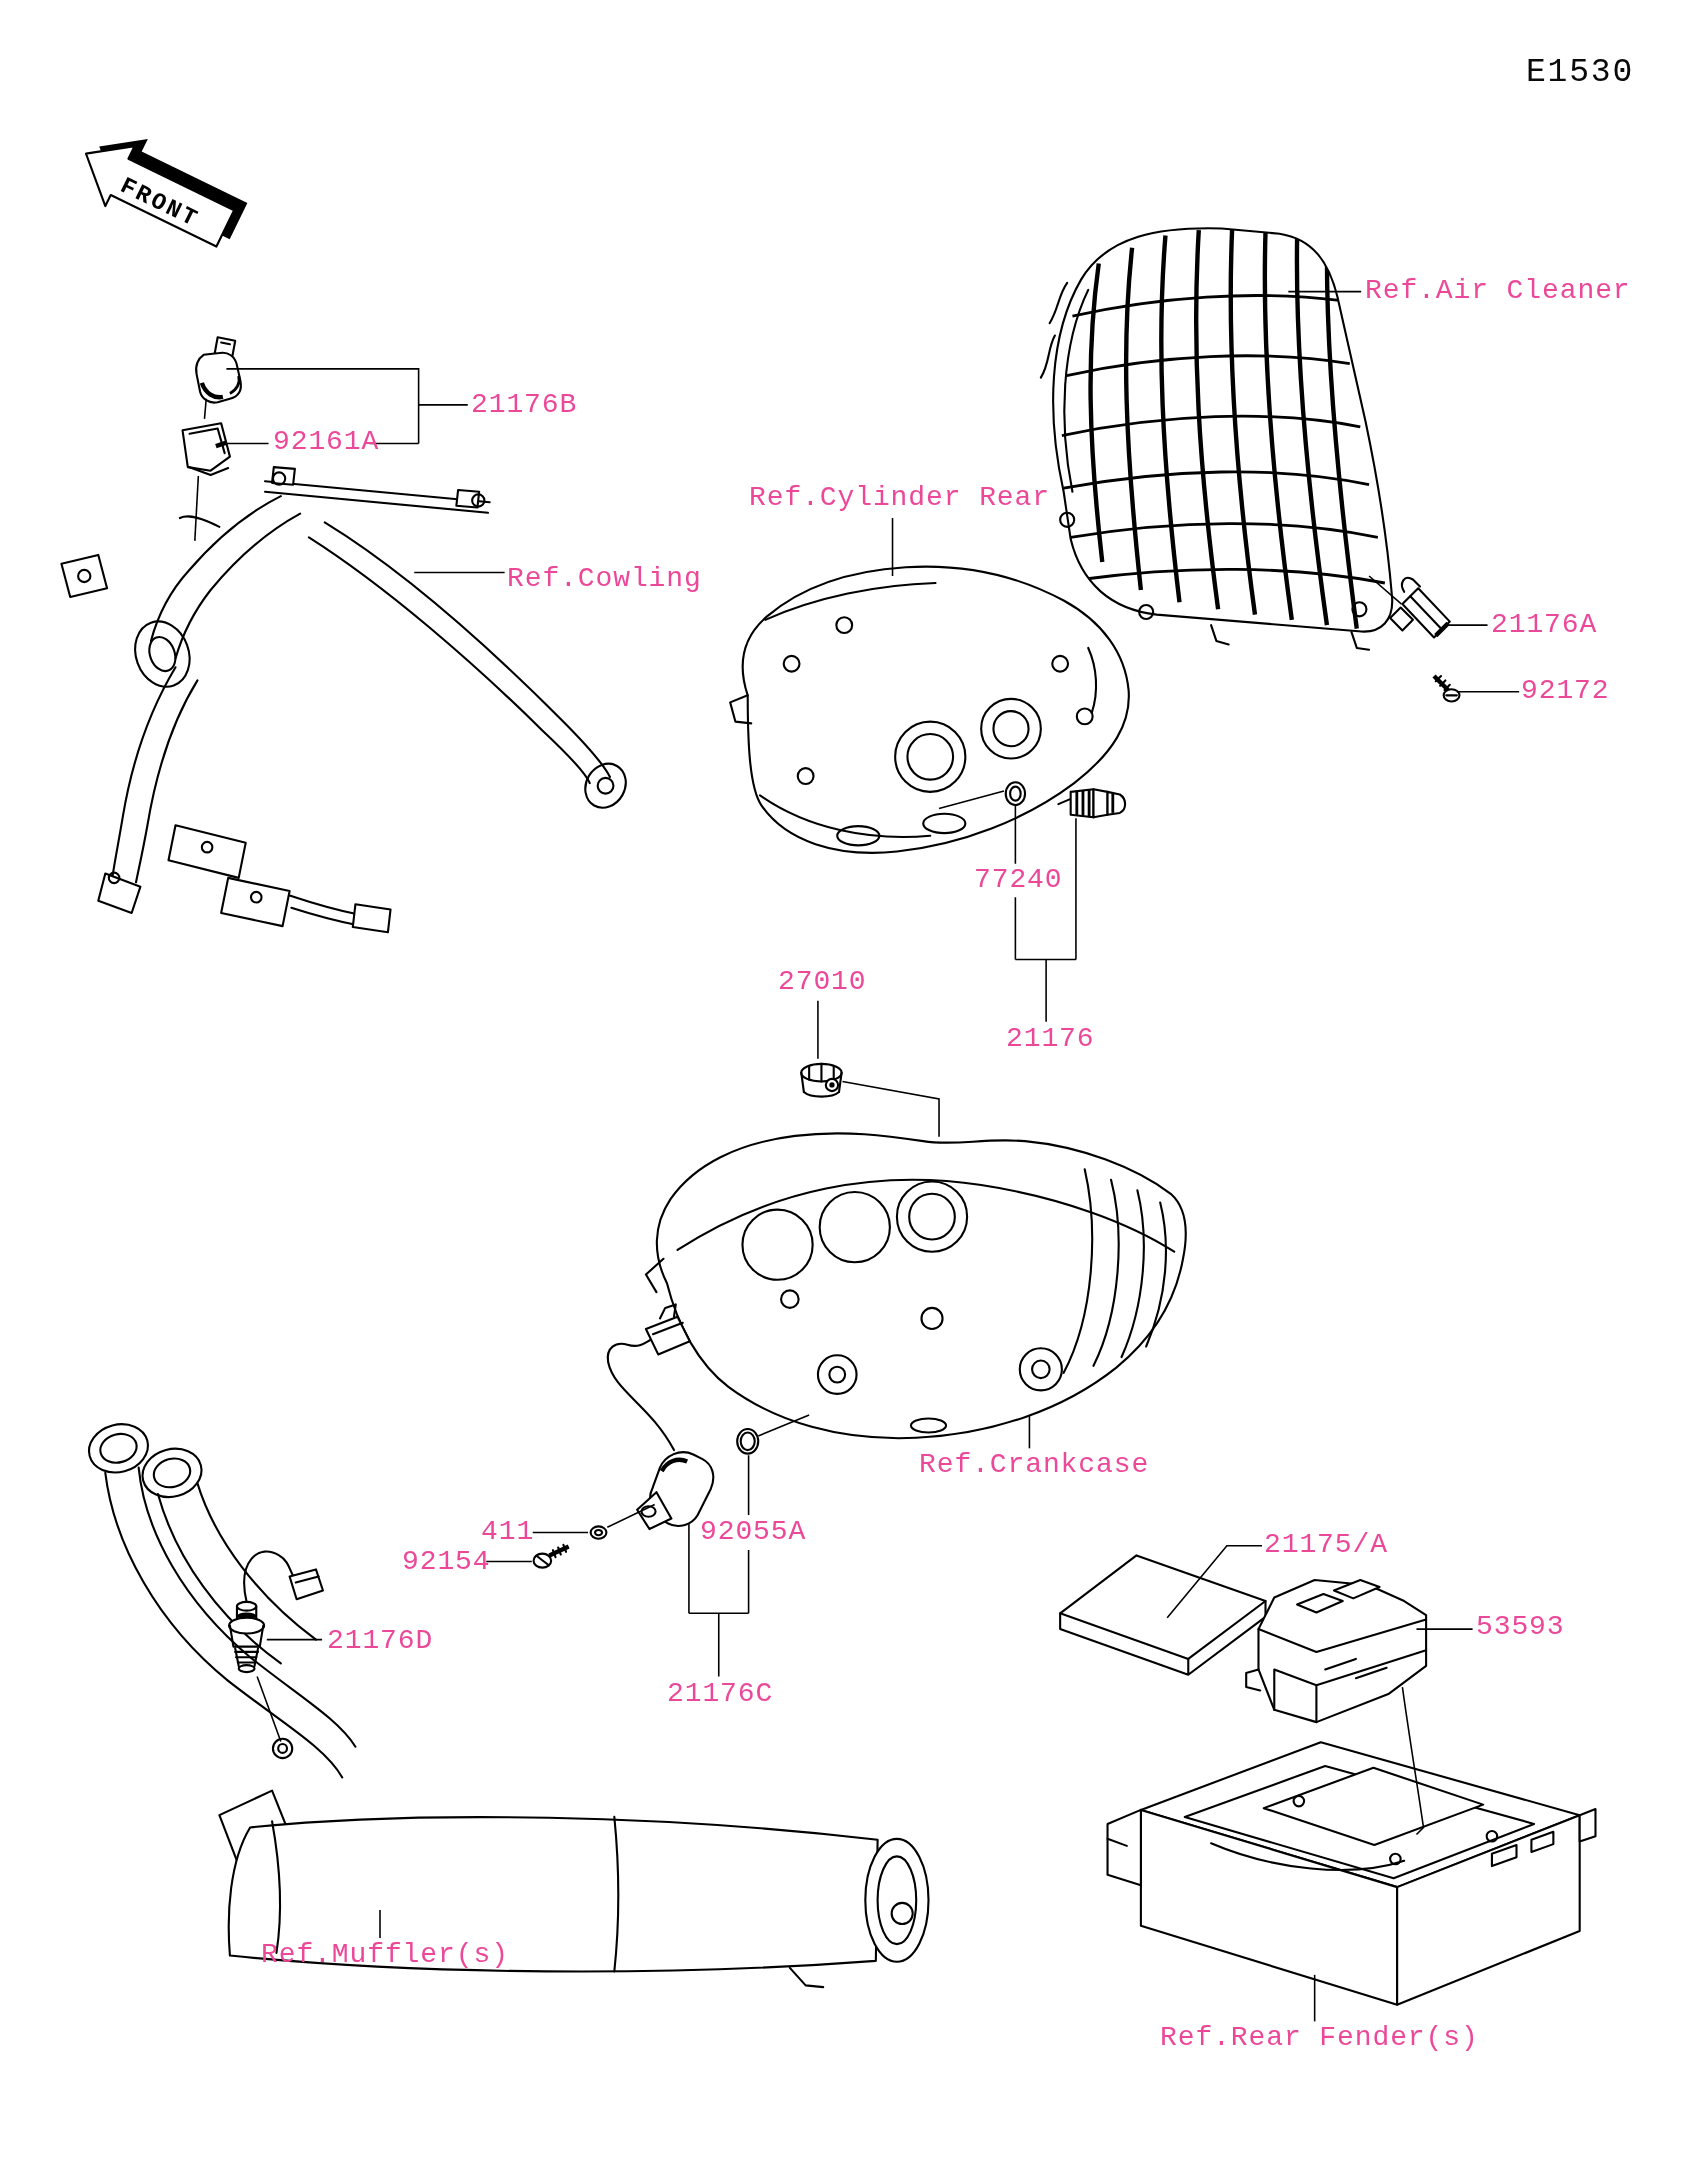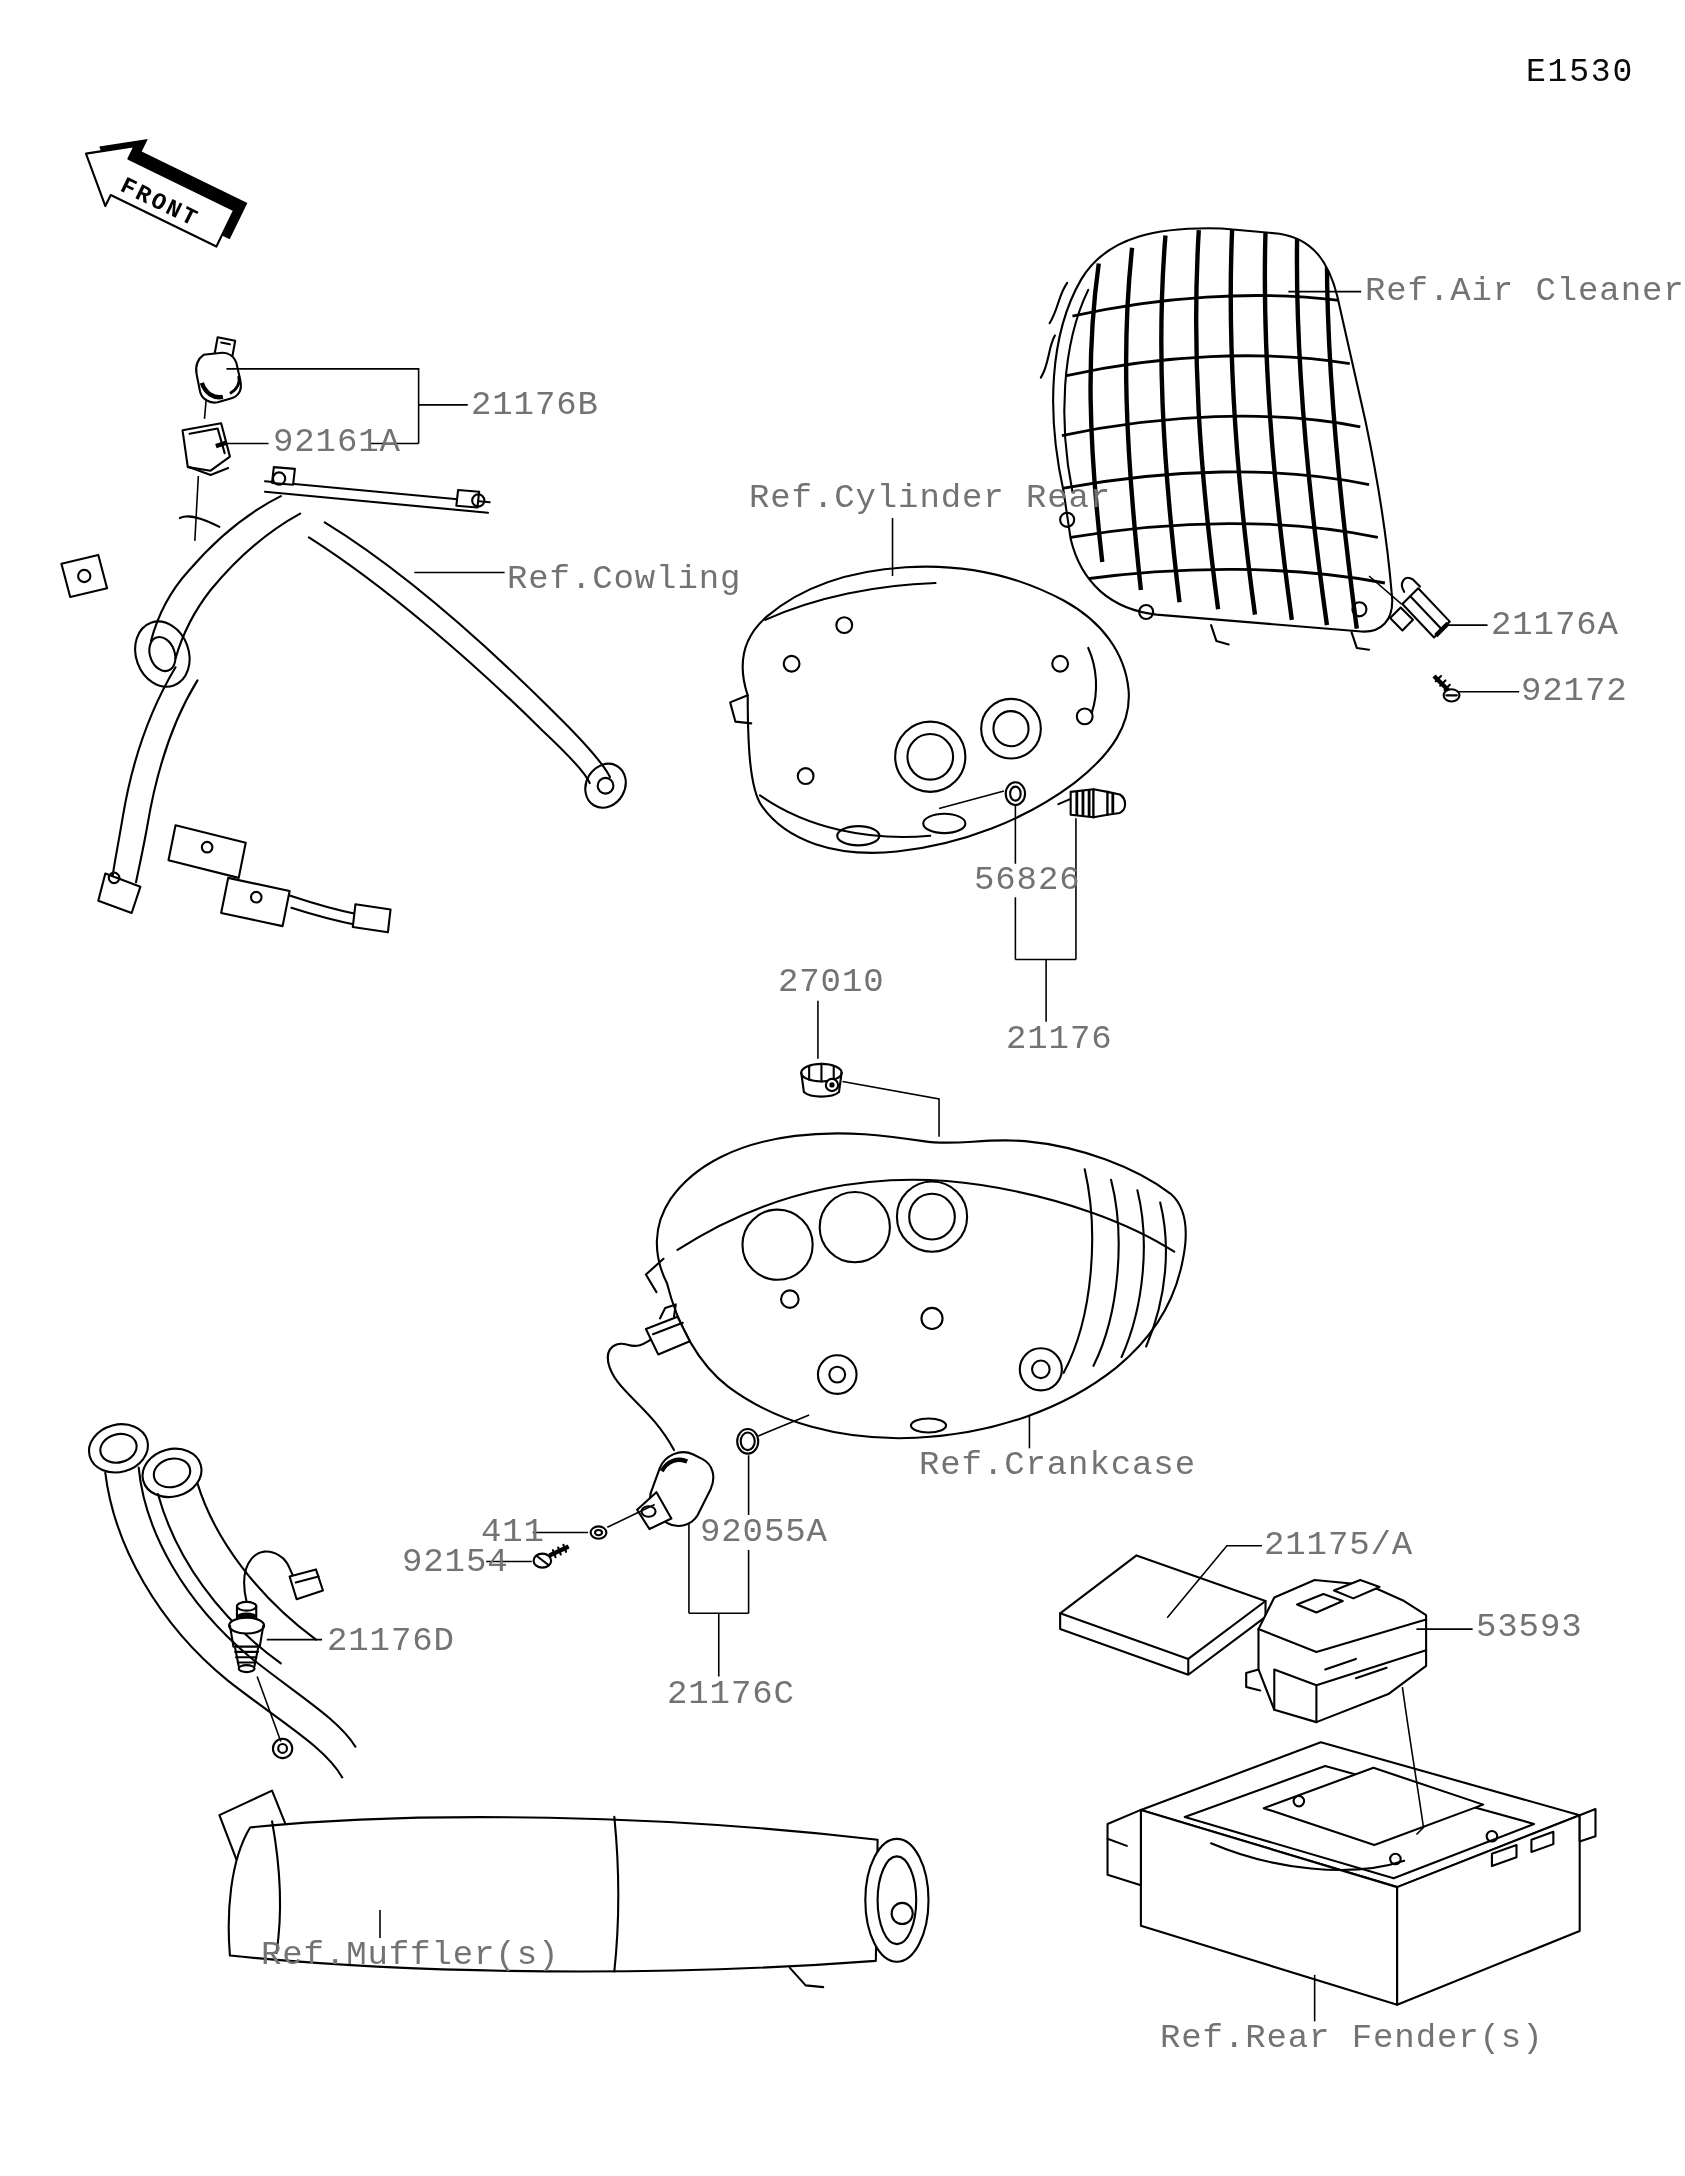--- a/index.html
+++ b/index.html
@@ -1,19 +1,19 @@
 <!DOCTYPE html>
 <html style="font-size:14px"><head>
 <meta charset="utf-8">
 <style>
   html,body{margin:0;padding:0;background:#ffffff;}
   .stage{position:relative;width:1685px;height:2177px;background:#ffffff;overflow:hidden;
          font-family:"Liberation Mono","DejaVu Sans Mono",monospace;}
   .art{position:absolute;left:0;top:0;}
-  .lbl{position:absolute;font-size:34px;line-height:28px;letter-spacing:0.9px;color:#737373;
+  .lbl{position:absolute;font-size:28px;line-height:28px;letter-spacing:0.9px;color:#ec4899;
        white-space:nowrap;}
   .code{position:absolute;font-size:33px;letter-spacing:1.8px;color:#0a0a0a;white-space:nowrap;}
   .ln{stroke:#000;stroke-width:2.4;fill:none;stroke-linecap:round;stroke-linejoin:round;}
   .lnf{stroke:#000;stroke-width:2.4;fill:#fff;stroke-linejoin:round;}
   .ld{stroke:#000;stroke-width:1.8;fill:none;}
   .thick{stroke:#000;stroke-width:5;fill:none;}
   .mid{stroke:#000;stroke-width:3.2;fill:none;}
   .blk{fill:#000;stroke:none;}
 </style>
 </head>
@@ -300,21 +300,21 @@
       <path d="M1498,2250 V2303"></path>
     </g>
   </svg>
 
   <div class="code" style="left:1526px;top:54px">E1530</div>
 
   <div class="lbl" style="left:471px;top:391px">21176B</div>
   <div class="lbl" style="left:273px;top:428px">92161A</div>
   <div class="lbl" style="left:1491px;top:611px">21176A</div>
   <div class="lbl" style="left:1521px;top:677px">92172</div>
-  <div class="lbl" style="left:974px;top:866px">56826</div>
+  <div class="lbl" style="left:974px;top:866px">77240</div>
   <div class="lbl" style="left:778px;top:968px">27010</div>
   <div class="lbl" style="left:1006px;top:1025px">21176</div>
   <div class="lbl" style="left:481px;top:1518px">411</div>
   <div class="lbl" style="left:402px;top:1548px">92154</div>
   <div class="lbl" style="left:700px;top:1518px">92055A</div>
   <div class="lbl" style="left:327px;top:1627px">21176D</div>
   <div class="lbl" style="left:667px;top:1680px">21176C</div>
   <div class="lbl" style="left:1264px;top:1531px">21175/A</div>
   <div class="lbl" style="left:1476px;top:1613px">53593</div>
 

